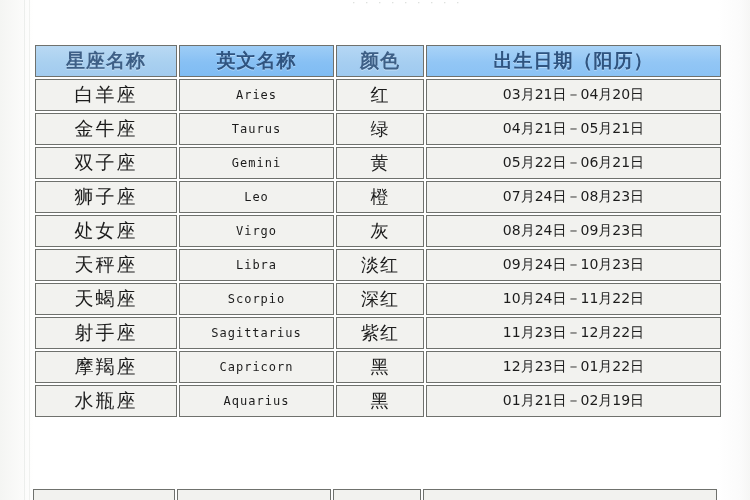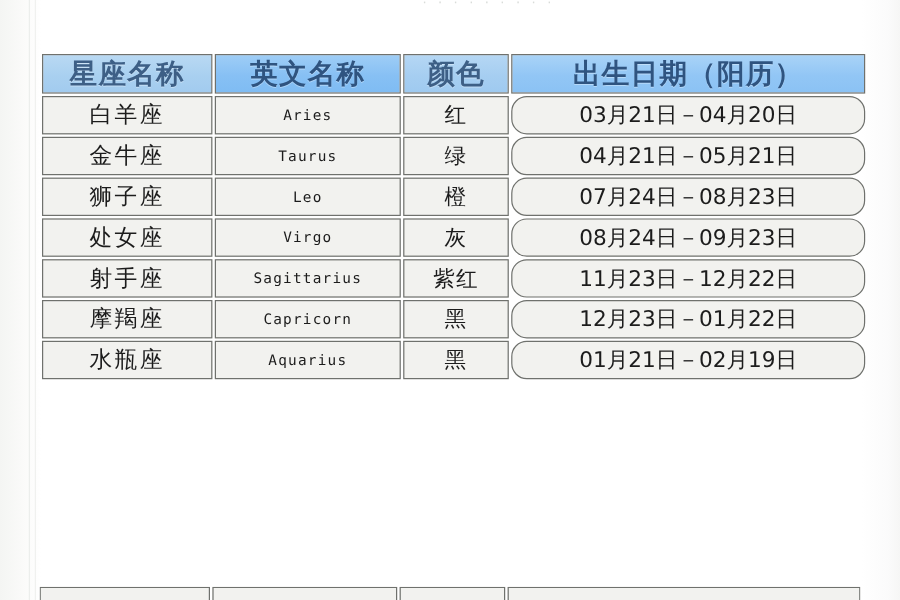--- a/index.html
+++ b/index.html
@@ -86,21 +86,21 @@
   col.c-name  { width: 142px; }
   col.c-en    { width: 155px; }
   col.c-color { width: 88px;  }
   col.c-date  { width: 295px; }
 
   
   thead th {
     height: 38px;
     background: #7fbdf5;
     color: #2a4f7a;
-    font-size: 23px;
+    font-size: 19px;
     font-weight: bold;
     letter-spacing: 1px;
     text-shadow: 0 1px 0 rgba(255,255,255,0.35);
     border: 1px solid #4a6c92;
     font-family: "DejaVu Sans", "Liberation Sans", sans-serif;
   }
   thead th.h-name {
     background: linear-gradient(180deg, #b9d9f3 0%, #a9d0f0 55%, #a2cbef 100%);
     color: #3d5f86;
   }
@@ -133,23 +133,22 @@
   tbody td.cell-en {
     font-family: "DejaVu Sans Mono", "Liberation Mono", monospace;
     font-size: 12px;
     letter-spacing: 1px;
   }
   tbody td.cell-color {
     font-size: 18px;
     letter-spacing: 1px;
   }
   tbody td.cell-date {
-    font-size: 18px;
+    font-size: 14px;
     letter-spacing: 0px;
-    border-radius: 13px;
   }
 
   
   .cropped-row {
     position: absolute;
     left: 33px;
     top: 489px;
     width: 684px;
     height: 11px;
     overflow: hidden;
@@ -204,30 +203,48 @@
           <td class="cell-color">红</td>
           <td class="cell-date">03月21日－04月20日</td>
         </tr>
         <tr>
           <td class="cell-name">金牛座</td>
           <td class="cell-en">Taurus</td>
           <td class="cell-color">绿</td>
           <td class="cell-date">04月21日－05月21日</td>
         </tr>
         <tr>
+          <td class="cell-name">双子座</td>
+          <td class="cell-en">Gemini</td>
+          <td class="cell-color">黄</td>
+          <td class="cell-date">05月22日－06月21日</td>
+        </tr>
+        <tr>
           <td class="cell-name">狮子座</td>
           <td class="cell-en">Leo</td>
           <td class="cell-color">橙</td>
           <td class="cell-date">07月24日－08月23日</td>
         </tr>
         <tr>
           <td class="cell-name">处女座</td>
           <td class="cell-en">Virgo</td>
           <td class="cell-color">灰</td>
           <td class="cell-date">08月24日－09月23日</td>
+        </tr>
+        <tr>
+          <td class="cell-name">天秤座</td>
+          <td class="cell-en">Libra</td>
+          <td class="cell-color">淡红</td>
+          <td class="cell-date">09月24日－10月23日</td>
+        </tr>
+        <tr>
+          <td class="cell-name">天蝎座</td>
+          <td class="cell-en">Scorpio</td>
+          <td class="cell-color">深红</td>
+          <td class="cell-date">10月24日－11月22日</td>
         </tr>
         <tr>
           <td class="cell-name">射手座</td>
           <td class="cell-en">Sagittarius</td>
           <td class="cell-color">紫红</td>
           <td class="cell-date">11月23日－12月22日</td>
         </tr>
         <tr>
           <td class="cell-name">摩羯座</td>
           <td class="cell-en">Capricorn</td>

